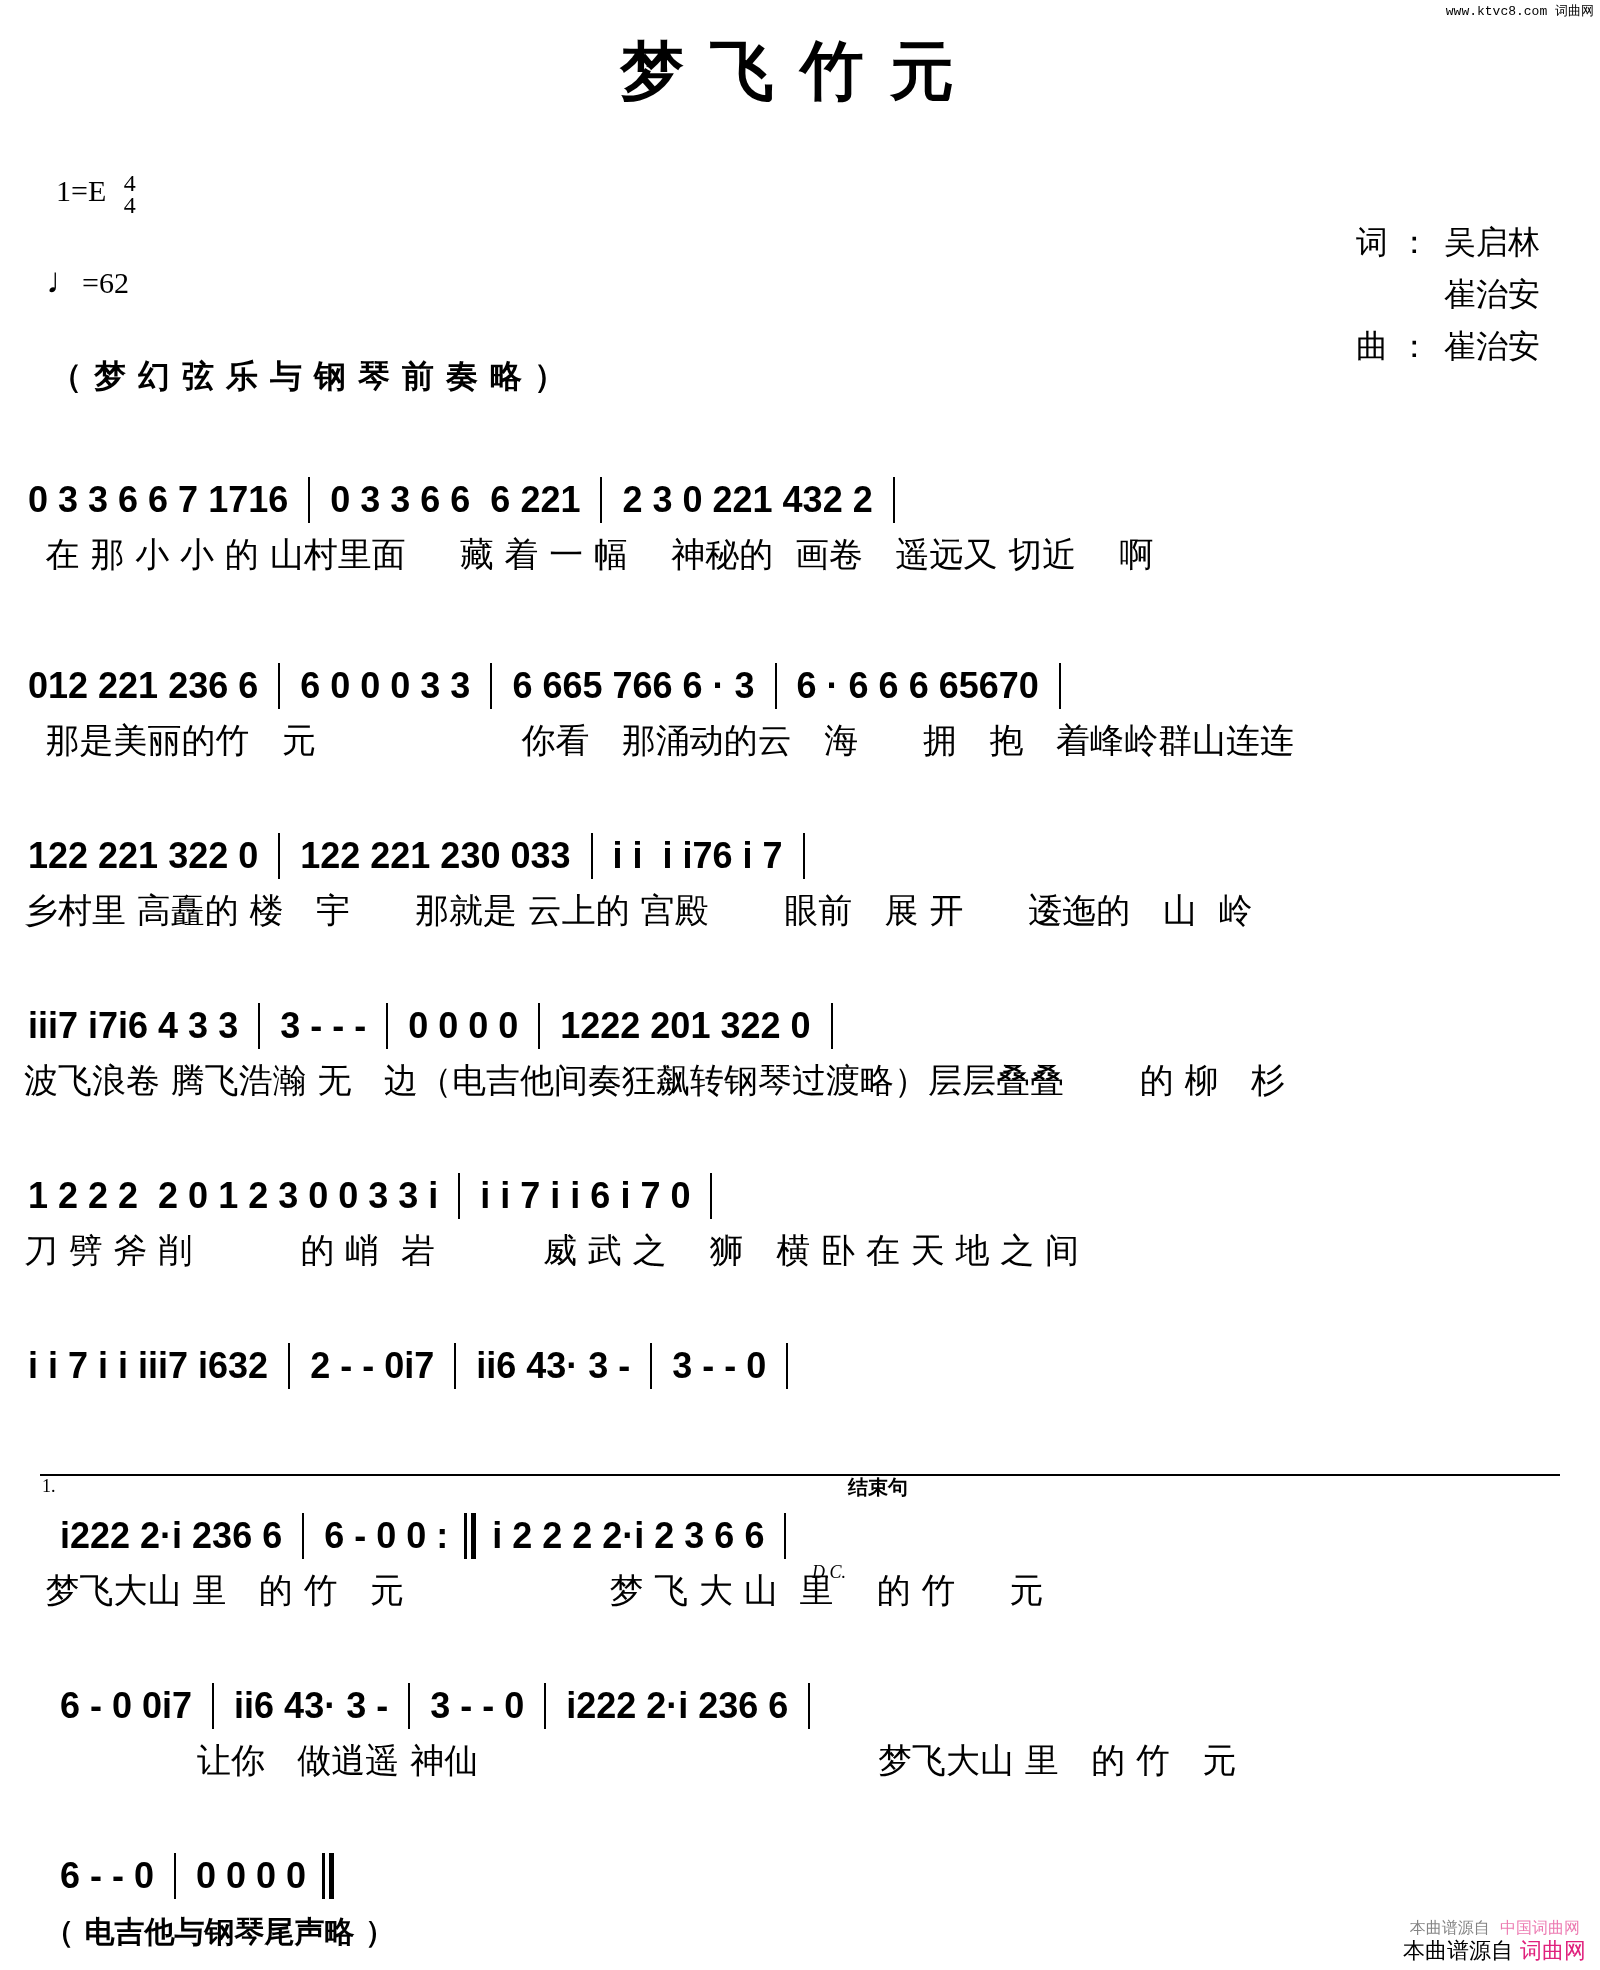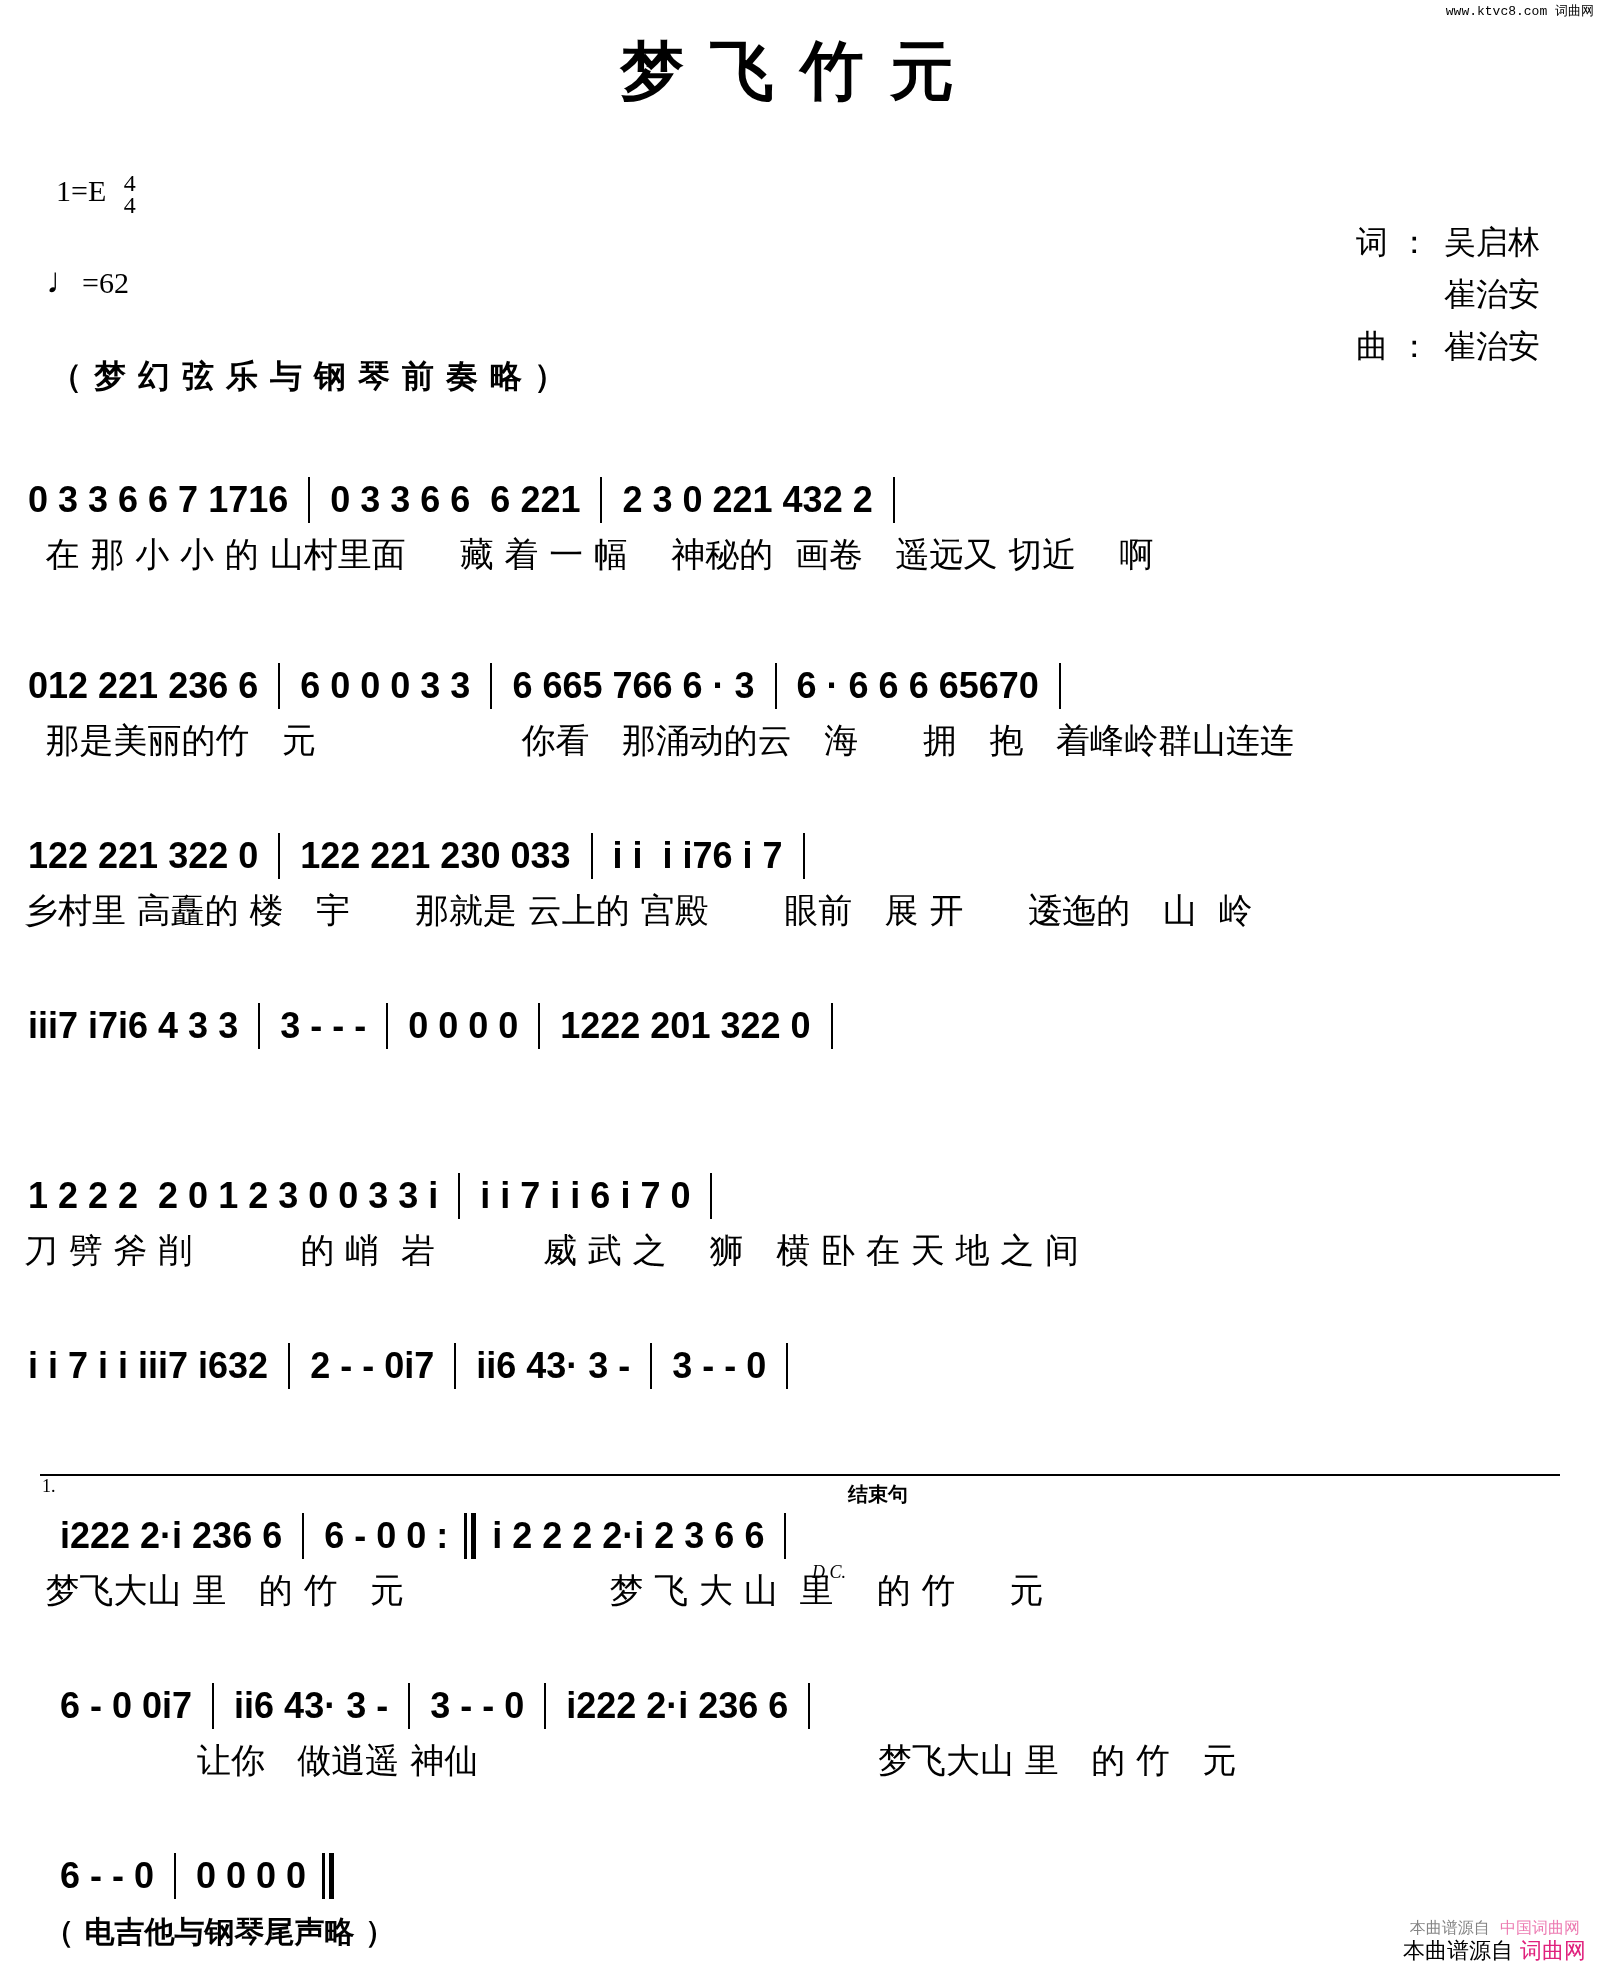--- a/index.html
+++ b/index.html
@@ -93,20 +93,21 @@
   <div class="lyrics">乡村里 高矗的 楼   宇      那就是 云上的 宫殿       眼前   展 开      逶迤的   山  岭</div>
 </div>
 
 <div class="line" style="top:960px;">
   <div class="notes">
     <span class="n">iii7 i7i6 4 3 3</span><span class="bar"></span>
     <span class="n">3 - - -</span><span class="bar"></span>
     <span class="n">0 0 0 0</span><span class="bar"></span>
     <span class="n">1222 201 322 0</span><span class="bar"></span>
   </div>
+  <div class="lyrics">波飞浪卷 腾飞浩瀚 无   边（电吉他间奏狂飙转钢琴过渡略）层层叠叠       的 柳   杉</div>
 </div>
 
 <div class="line" style="top:1130px;">
   <div class="notes">
     <span class="n">1 2 2 2  2 0 1 2 3 0 0 3 3 i</span><span class="bar"></span>
     <span class="n">i i 7 i i 6 i 7 0</span><span class="bar"></span>
   </div>
   <div class="lyrics">刀 劈 斧 削          的 峭  岩          威 武 之    狮   横 卧 在 天 地 之 间</div>
 </div>
 
@@ -115,21 +116,21 @@
     <span class="n">i i 7 i i iii7 i632</span><span class="bar"></span>
     <span class="n">2 - - 0i7</span><span class="bar"></span>
     <span class="n">ii6 43· 3 -</span><span class="bar"></span>
     <span class="n">3 - - 0</span><span class="bar"></span>
   </div>
 </div>
 
 <div class="line" style="top:1470px;">
   <div class="volta" style="left:40px;right:40px;top:4px;"></div>
   <div class="volta-lbl" style="left:42px;top:6px;">1.</div>
-  <div class="ending" style="left:848px;top:11px;">结束句</div>
+  <div class="ending" style="left:848px;top:4px;">结束句</div>
   <div class="dc" style="left:812px;top:92px;">D.C.</div>
   <div class="notes" style="left:60px;">
     <span class="n">i222 2·i 236 6</span><span class="bar"></span>
     <span class="n">6 - 0 0 :</span><span class="dbar"></span>
     <span class="n">i 2 2 2 2·i 2 3 6 6</span><span class="bar"></span>
   </div>
   <div class="lyrics">  梦飞大山 里   的 竹   元                   梦 飞 大 山  里    的 竹     元</div>
 </div>
 
 <div class="line" style="top:1640px;">

